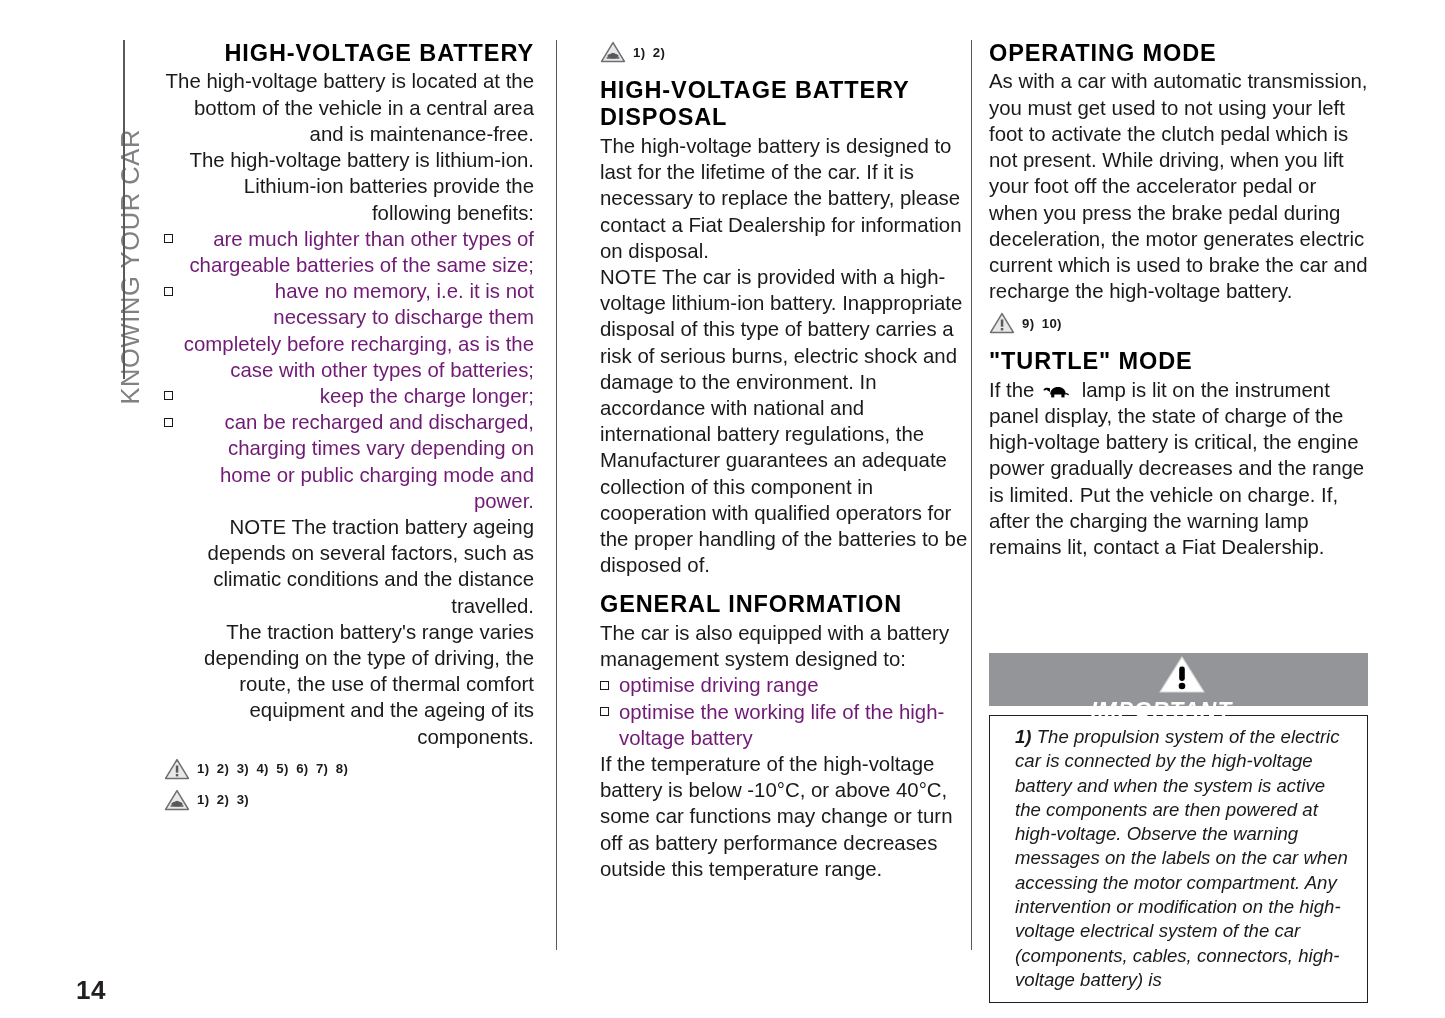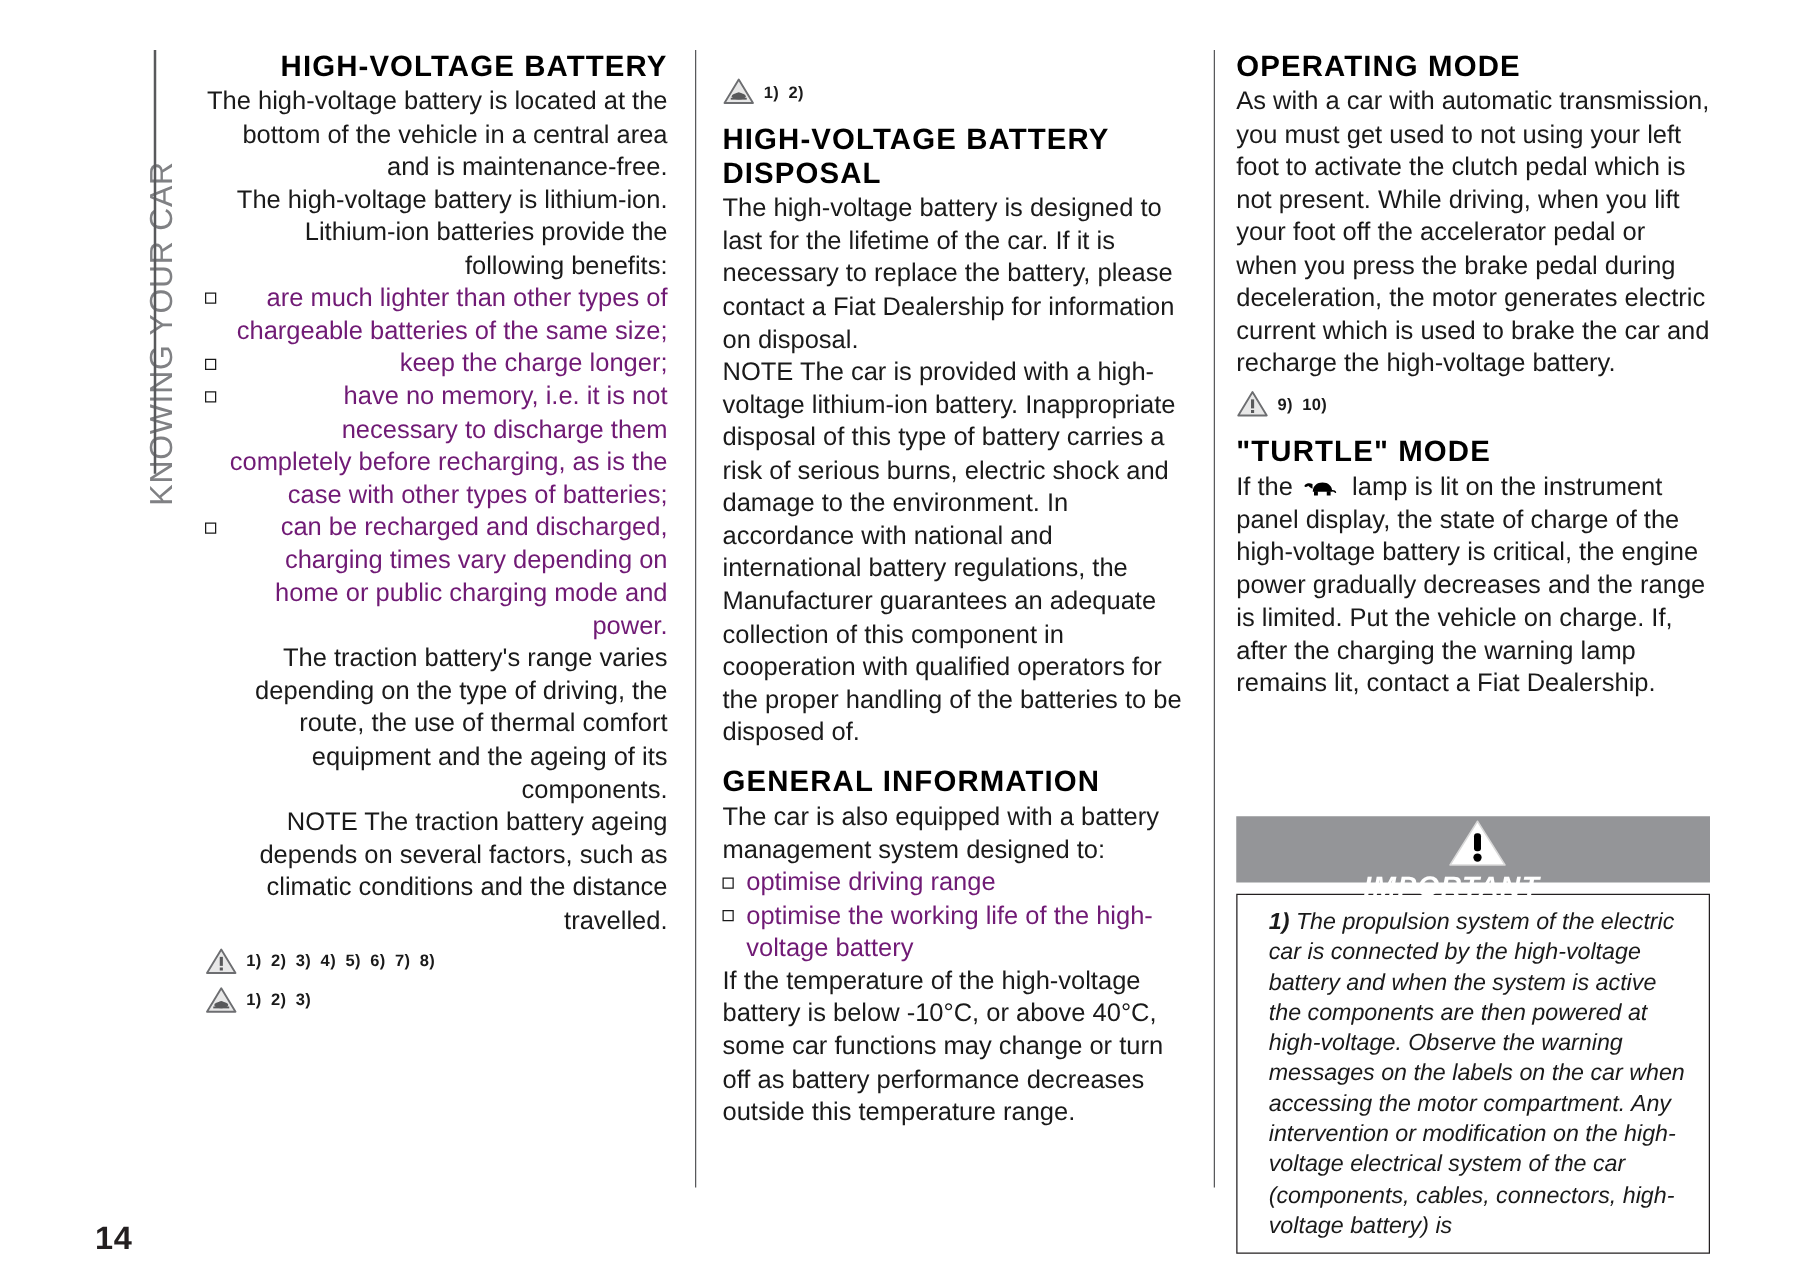--- a/index.html
+++ b/index.html
@@ -49,21 +49,21 @@
     height: 339px;
     background: #58595b;
   }
 
   
   .col {
     position: absolute;
     top: 40px;
   }
   #col1 { left: 164px; width: 370px; text-align: right; }
-  #col2 { left: 578px; width: 378px; margin-top: 21px; }
+  #col2 { left: 600px; width: 378px; }
   #col3 { left: 989px; width: 379px; }
 
   .col-rule {
     position: absolute;
     top: 40px;
     width: 1.4px;
     height: 910px;
     background: #58595b;
   }
   #rule1 { left: 556px; }
@@ -210,33 +210,33 @@
     <h2 class="sec">HIGH-VOLTAGE BATTERY</h2>
     <p class="body">The high-voltage battery is located at the bottom of the vehicle in a central area and is maintenance-free.</p>
     <p class="body">The high-voltage battery is lithium-ion. Lithium-ion batteries provide the following benefits:</p>
 
     <div class="bullet">
       <span class="sq"></span>
       <span>are much lighter than other types of chargeable batteries of the same size;</span>
     </div>
     <div class="bullet">
       <span class="sq"></span>
+      <span>have no memory, i.e. it is not necessary to discharge them completely before recharging, as is the case with other types of batteries;</span>
+    </div>
+    <div class="bullet">
+      <span class="sq"></span>
       <span>keep the charge longer;</span>
     </div>
     <div class="bullet">
       <span class="sq"></span>
-      <span>have no memory, i.e. it is not necessary to discharge them completely before recharging, as is the case with other types of batteries;</span>
-    </div>
-    <div class="bullet">
-      <span class="sq"></span>
       <span>can be recharged and discharged, charging times vary depending on home or public charging mode and power.</span>
     </div>
 
+    <p class="body">NOTE The traction battery ageing depends on several factors, such as climatic conditions and the distance travelled.</p>
     <p class="body">The traction battery's range varies depending on the type of driving, the route, the use of thermal comfort equipment and the ageing of its components.</p>
-    <p class="body">NOTE The traction battery ageing depends on several factors, such as climatic conditions and the distance travelled.</p>
 
     <div class="ref-line">
       <svg class="tri-icon" viewBox="0 0 26 22">
         <path d="M13 1.6 L24.4 20.4 L1.6 20.4 Z" fill="#e8e8e8" stroke="#6d6e71" stroke-width="1.5" stroke-linejoin="round"></path>
         <rect x="11.8" y="7.5" width="2.5" height="7.2" fill="#58595b"></rect>
         <rect x="11.8" y="16" width="2.5" height="2.4" fill="#58595b"></rect>
       </svg>
       <span class="refs"><span>1)</span><span>2)</span><span>3)</span><span>4)</span><span>5)</span><span>6)</span><span>7)</span><span>8)</span></span>
     </div>
 

